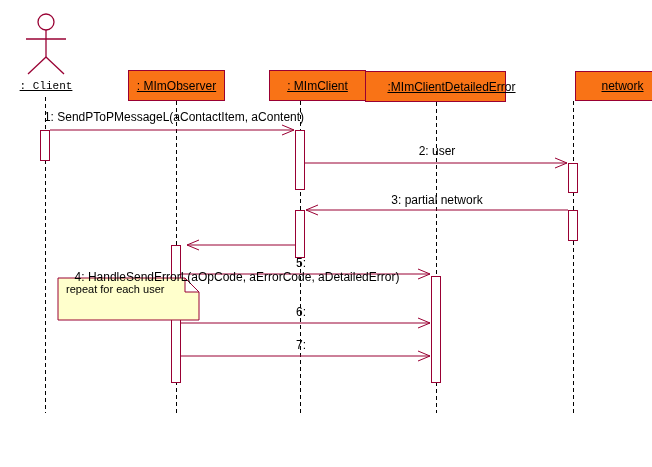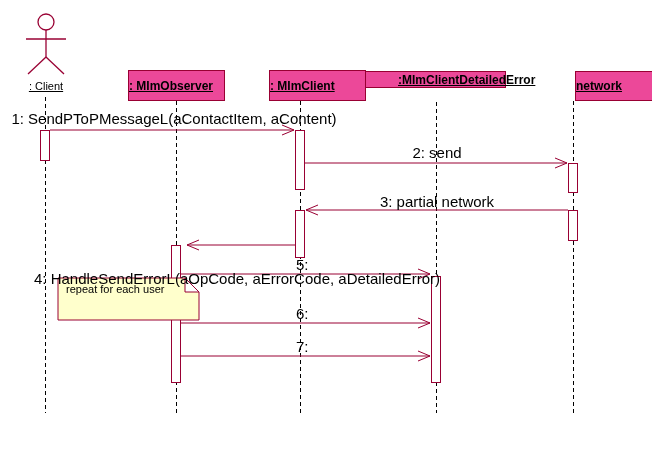--- a/index.html
+++ b/index.html
@@ -8,34 +8,34 @@
     font-family:"Liberation Sans", sans-serif;overflow:hidden;
   }
   .layer{position:absolute;left:0;top:0;pointer-events:none;}
   .layer.bg{z-index:0;}
   .layer.fg{z-index:2;}
   .bar{
     position:absolute;z-index:1;background:#ffffff;
     border:1px solid #990033;box-sizing:border-box;width:10px;
   }
   .pbox{
-    position:absolute;z-index:1;background:#ec4899;
+    position:absolute;z-index:1;background:#f97316;
     border:1.5px solid #990033;box-sizing:border-box;
-    display:flex;align-items:center;justify-content:flex-start;font-weight:bold;
+    display:flex;align-items:center;justify-content:center;
   }
   .pbox span{
     font-size:12px;color:#000;text-decoration:underline;white-space:nowrap;
   }
   .msg-label{
-    position:absolute;z-index:3;font-size:15px;color:#000;white-space:nowrap;
+    position:absolute;z-index:3;font-size:12px;color:#000;white-space:nowrap;
   }
   .centered{transform:translateX(-50%);}
   .actor-label{
     position:absolute;z-index:3;font-size:11px;color:#000;
-    text-decoration:underline;white-space:nowrap;transform:translateX(-50%);
+    text-decoration:underline;white-space:nowrap;transform:translateX(-50%);font-family:Liberation Mono, monospace;
   }
   .note-text{
     position:absolute;z-index:3;font-size:11px;color:#000;white-space:nowrap;
   }
 </style>
 </head>
 <body>
 
 <div class="canvas">
 
@@ -56,21 +56,21 @@
   <div class="bar" style="left:568px;top:210px;height:31px;"></div>
   <div class="bar" style="left:171px;top:245px;height:138px;"></div>
   <div class="bar" style="left:431px;top:276px;height:107px;"></div>
 
   <div class="pbox" style="left:128px;top:70px;width:97px;height:31px;">
     <span>: MImObserver</span>
   </div>
   <div class="pbox" style="left:253px;top:70px;width:97px;height:31px;margin-left:16px;">
     <span>: MImClient</span>
   </div>
-  <div class="pbox" style="left:365px;top:71px;width:141px;height:17px;padding-left:32px;">
+  <div class="pbox" style="left:365px;top:71px;width:141px;height:31px;padding-left:32px;">
     <span>:MImClientDetailedError</span>
   </div>
   <div class="pbox" style="left:527px;top:71px;width:95px;height:30px;margin-left:48px;">
     <span>network</span>
   </div>
 
   <svg class="layer fg" width="652" height="467">
 
     <g stroke="#990033" stroke-width="1.3" fill="none">
       <circle cx="46" cy="22" r="8"></circle>
@@ -113,21 +113,21 @@
 
     <g>
       <polygon points="58,278 185,278 199,292 199,320 58,320" fill="#FFFFCC" stroke="#990033" stroke-width="1"></polygon>
       <polygon points="185,278 185,292 199,292" fill="#FFFFFF" stroke="#990033" stroke-width="1"></polygon>
     </g>
   </svg>
 
   <div class="actor-label" style="left:46px;top:80px;">: Client</div>
 
   <div class="msg-label centered" style="left:174px;top:110px;">1: SendPToPMessageL(aContactItem, aContent)</div>
-  <div class="msg-label centered" style="left:437px;top:144px;">2: send</div>
+  <div class="msg-label centered" style="left:437px;top:144px;">2: user</div>
   <div class="msg-label centered" style="left:437px;top:193px;">3: partial network</div>
   <div class="msg-label centered" style="left:237px;top:227px;margin-top:43px;">4: HandleSendErrorL(aOpCode, aErrorCode, aDetailedError)</div>
   <div class="msg-label" style="left:296px;top:256px;">5:</div>
   <div class="msg-label" style="left:296px;top:305px;">6:</div>
   <div class="msg-label" style="left:296px;top:338px;">7:</div>
 
   <div class="note-text" style="left:66px;top:283px;">repeat for each user</div>
 
 </div>
 

